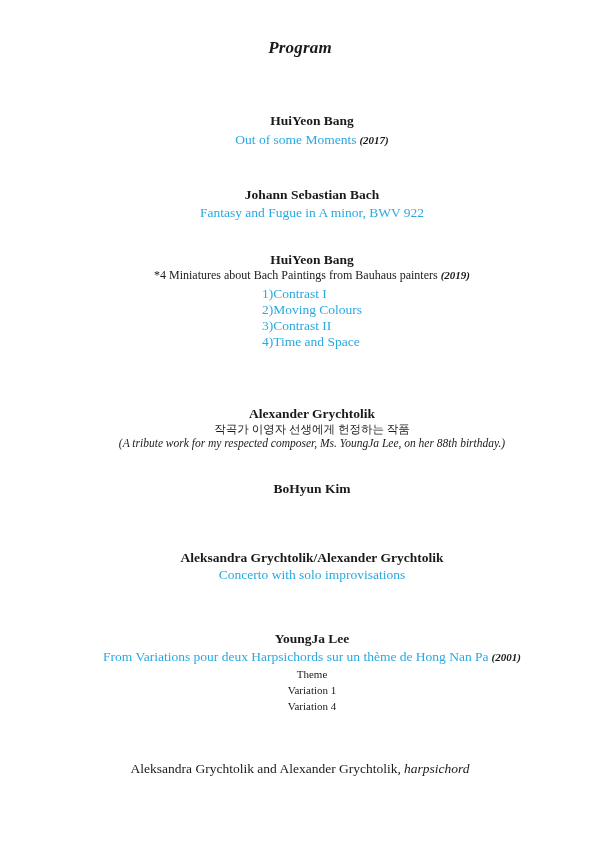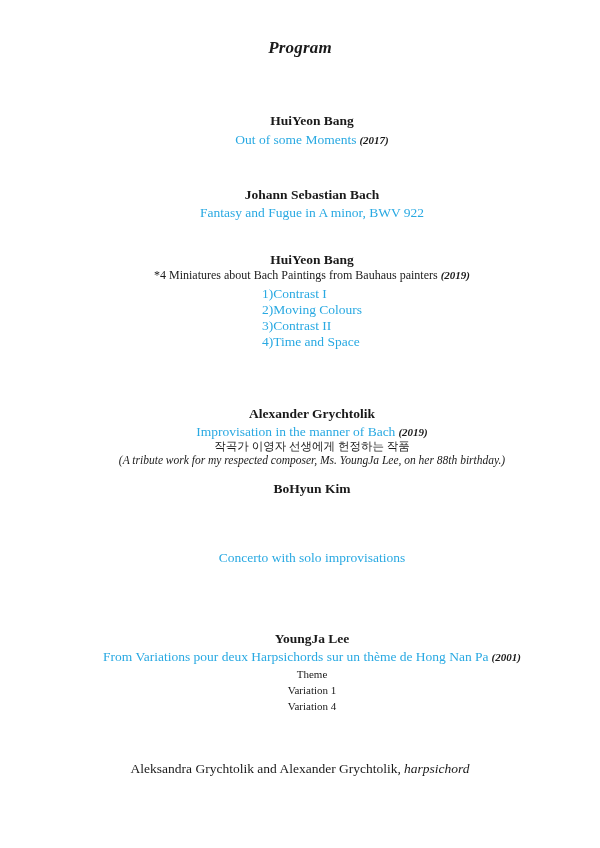--- a/index.html
+++ b/index.html
@@ -81,30 +81,30 @@
     <div class="blue-list">
       <div>1)Contrast I</div>
       <div>2)Moving Colours</div>
       <div>3)Contrast II</div>
       <div>4)Time and Space</div>
     </div>
   </section>
 
   <section class="sec s4">
     <div class="composer">Alexander Grychtolik</div>
-    <div class="piece-line"><span class="piece">Improvisation in the manner of Bach</span><span class="year">(2019)</span></div>
     <div class="korean">작곡가 이영자 선생에게 헌정하는 작품</div>
     <div class="tribute">(A tribute work for my respected composer, Ms. YoungJa Lee, on her 88th birthday.)</div>
   </section>
 
   <section class="sec s5">
     <div class="composer">BoHyun Kim</div>
   </section>
 
   <section class="sec s6">
+    <div class="composer">Aleksandra Grychtolik/Alexander Grychtolik</div>
     <div class="piece-line"><span class="piece">Concerto with solo improvisations</span></div>
   </section>
 
   <section class="sec s7">
     <div class="composer">YoungJa Lee</div>
     <div class="piece-line"><span class="piece">From Variations pour deux Harpsichords sur un thème de Hong Nan Pa</span><span class="year">(2001)</span></div>
     <div class="black-list">
       <div>Theme</div>
       <div>Variation 1</div>
       <div>Variation 4</div>

